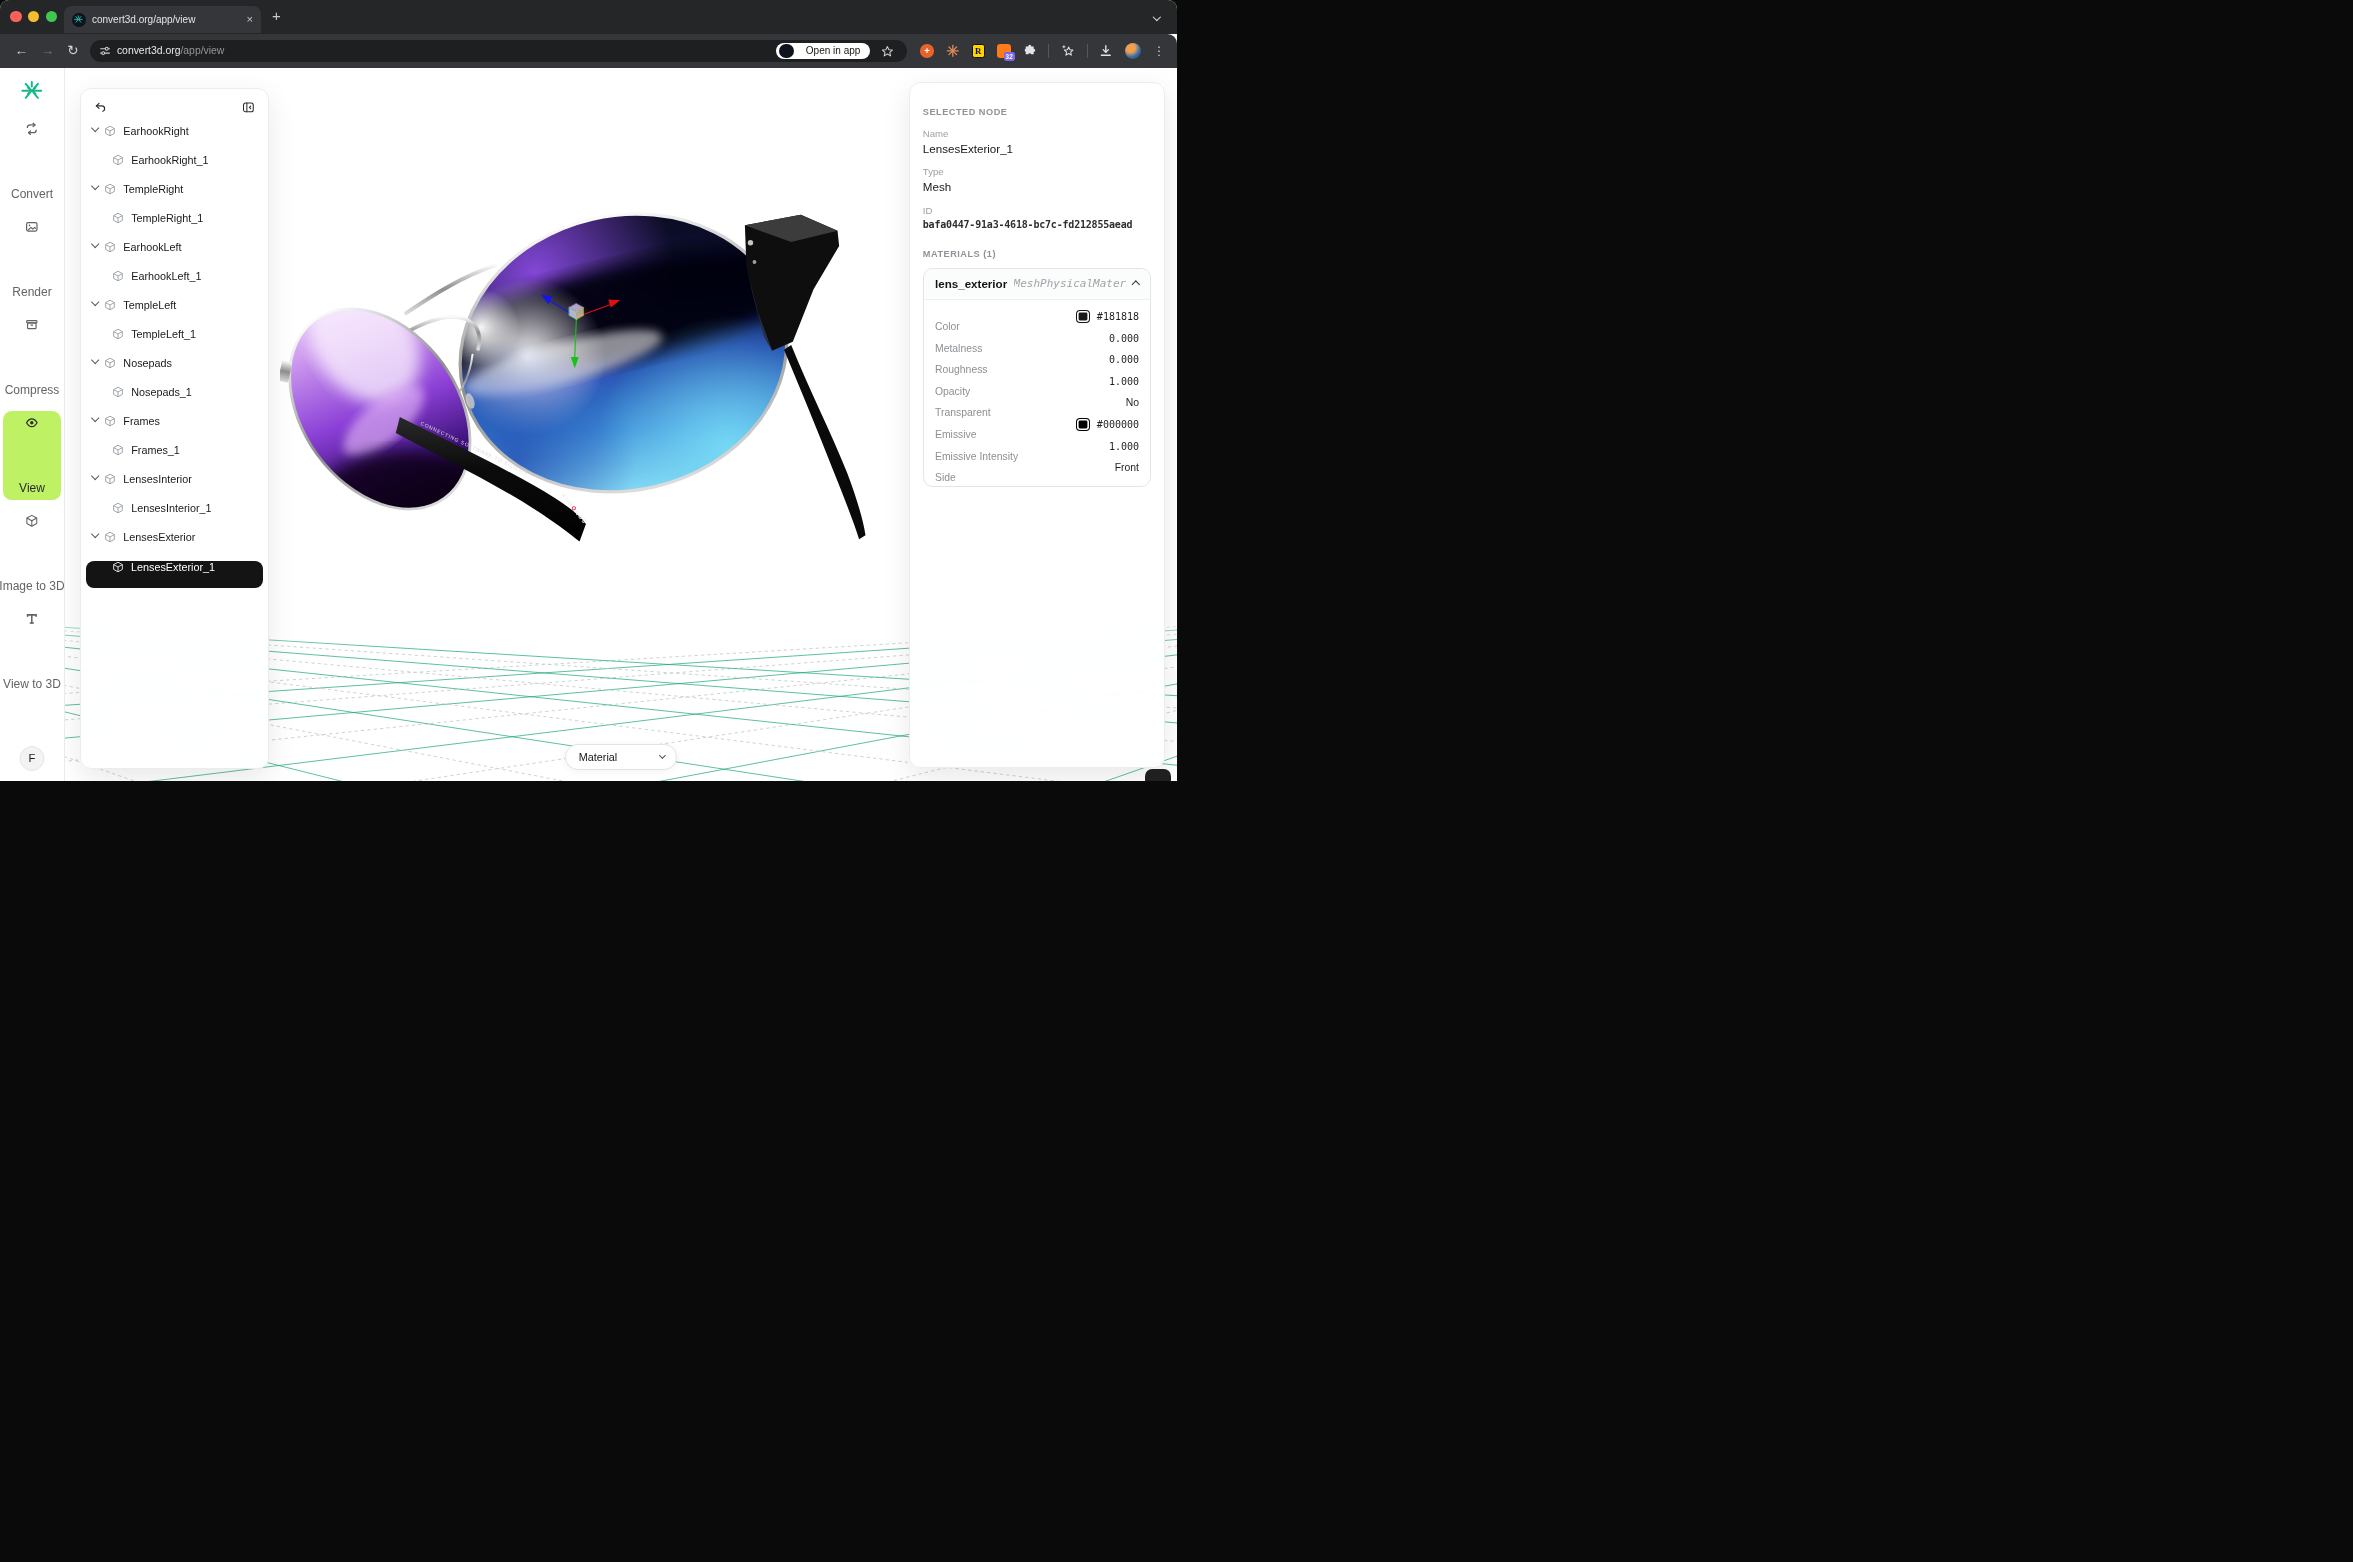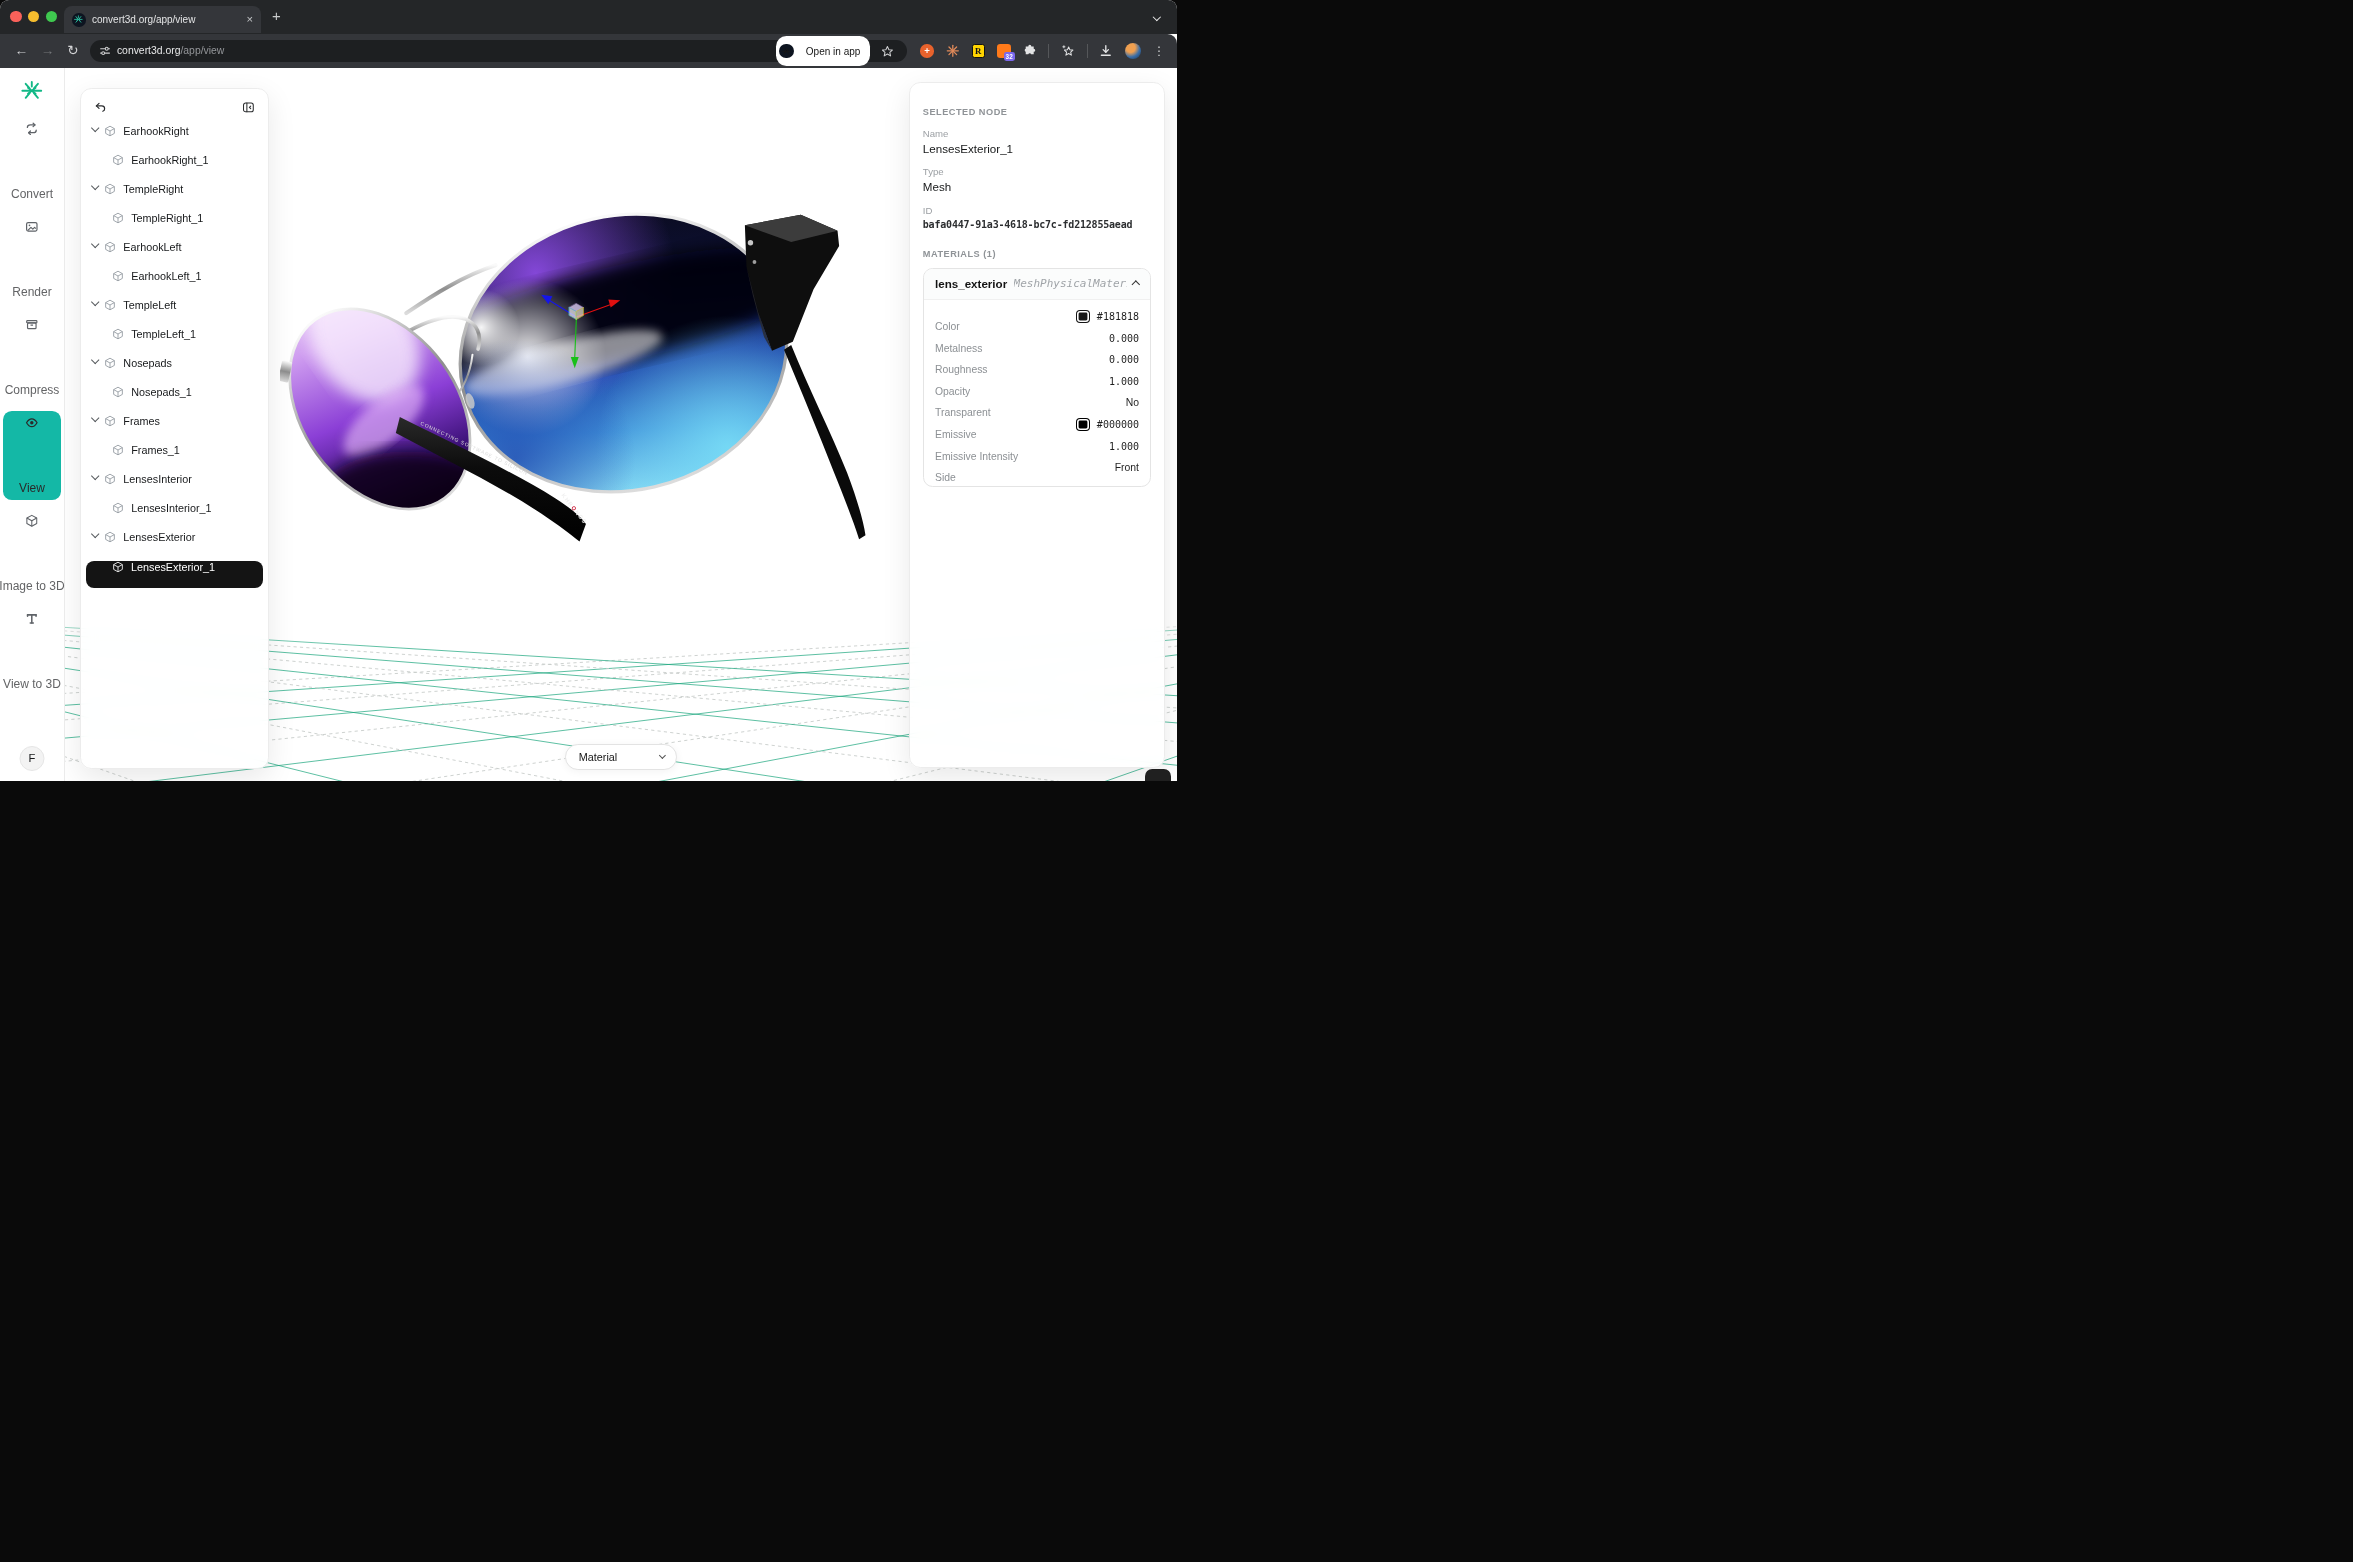--- a/index.html
+++ b/index.html
@@ -28,21 +28,21 @@
 
   .toolbar { height:34px; background:#34363a; border-top-right-radius:9.6px;
              display:flex; align-items:center; padding:0 11.2px 0 8px; }
   .nav-ic { color:#d5d6d8; font-size:13.6px; margin:0 6.4px; line-height:1; }
   .nav-ic.dim { color:#75777a; }
   .omnibox { flex:1; max-width:817px; height:22.4px; background:#1d1f21; border-radius:11.2px;
              display:flex; align-items:center; padding:0 8px 0 8.8px; margin-left:4.8px; }
   .url { margin-left:6.4px; font-size:10.4px; white-space:nowrap; }
   .url .host { color:#e8e9ea; } .url .path { color:#94969a; }
   .ob-spacer { flex:1; }
-  .open-pill { background:#fff; border-radius:10.4px; height:30px; display:flex; align-items:center;
+  .open-pill { background:#fff; border-radius:10.4px; height:16px; display:flex; align-items:center;
                gap:12px; padding:0 9.6px 0 3.2px; }
   .open-pill .favicon { width:14.4px; height:14.4px; }
   .open-pill span { font-size:10px; color:#161616; font-weight:500; white-space:nowrap; }
   .ob-star { margin:0 4.8px 0 11.2px; color:#cdced0; }
   .extbar { display:flex; align-items:center; gap:12px; margin-left:13.6px; }
   .ext { width:13.6px; height:13.6px; position:relative; display:flex; align-items:center; justify-content:center; }
   .ext-orange { background:#e8622c; border-radius:50%; color:#fff; font-size:9.6px; font-weight:700; line-height:1; }
   .ext-r { background:#ffd400; border:0.8px solid #111; border-radius:2.4px; color:#111;
            font-family:"Liberation Serif", serif; font-weight:700; font-size:8.8px; }
   .ext-32 { background:#ff7a1a; border-radius:3.2px 3.2px 0.8px 3.2px; }
@@ -54,21 +54,21 @@
   .kebab { color:#d4d5d6; font-size:12px; letter-spacing:0; }
 
   
   .app { display:flex; height:714px; background:#fff; }
   .sidenav { width:65px; border-right:0.8px solid #ebebeb; position:relative;
              display:flex; flex-direction:column; align-items:center; flex:0 0 auto; }
   .logo { margin:12px 0 6.4px; color:#12b886; }
   .snav-item { width:58px; margin-top:8.8px; padding:5.6px 0 4.8px; border-radius:8.8px;
                display:flex; flex-direction:column; align-items:center; gap:3.2px; color:#5f6368; }
   .snav-item .lbl { font-size:12px; color:#636466; white-space:nowrap;margin-top:48px; }
-  .snav-item.active { background:#14b8a6; color:#2a2a2a; }
+  .snav-item.active { background:#bef264; color:#2a2a2a; }
   .snav-item.active .lbl { color:#2a2a2a; }
   .user-avatar { position:absolute; bottom:11.2px; left:50%; transform:translateX(-50%);
                  width:25px; height:25px; border-radius:50%; background:#f3f3f3; border:0.8px solid #e6e6e6;
                  display:flex; align-items:center; justify-content:center; font-size:11.2px; color:#17191b; }
 
   .viewport3d { flex:1; position:relative; overflow:hidden; background:#fff; }
   .gridsvg, .glasses { position:absolute; }
   .gridsvg { inset:0; z-index:0; }
   .glasses { left:215px; top:125px; z-index:1; }
 

